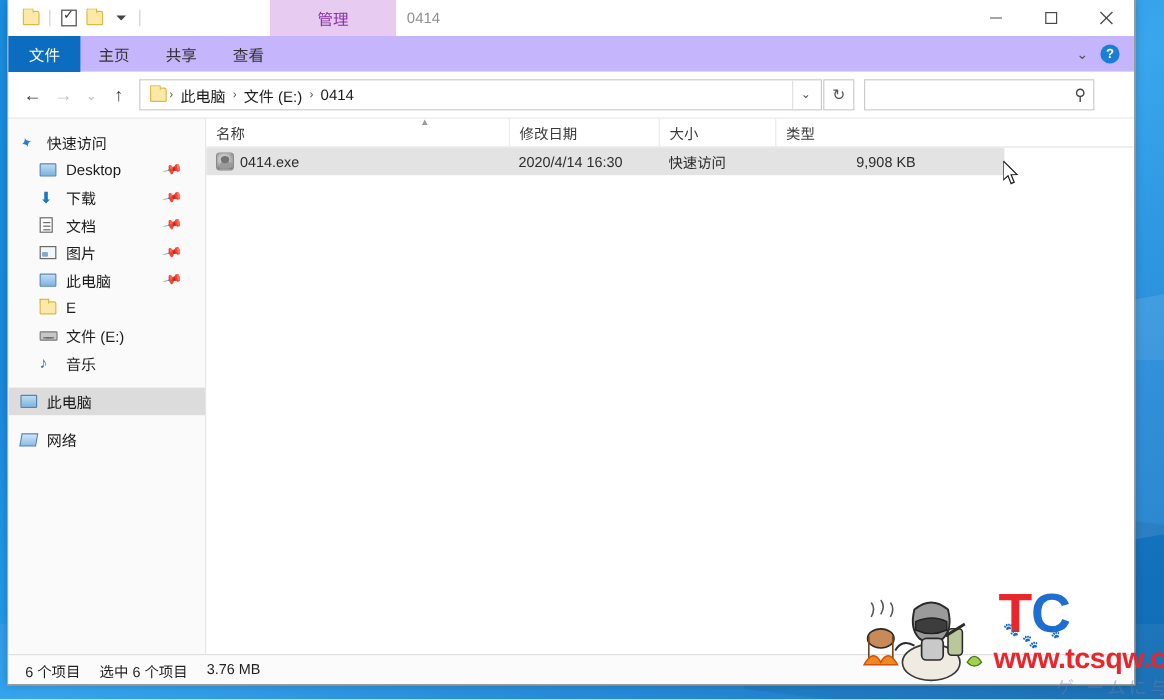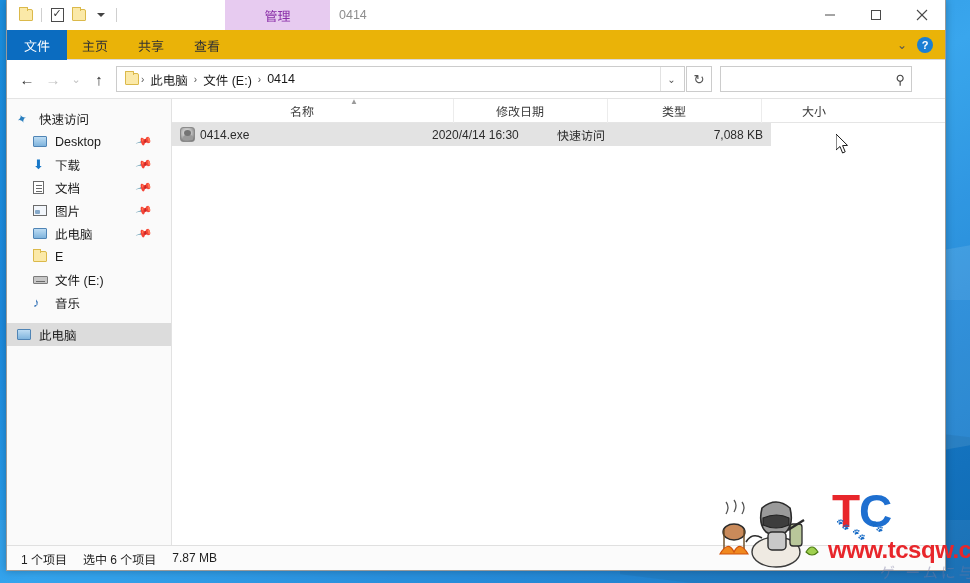--- a/index.html
+++ b/index.html
@@ -107,21 +107,21 @@
   .wincontrols { position: absolute; right: 0; top: 0; height: 30px; display: flex; }
   .wc {
     width: 46px; height: 30px;
     display: flex; align-items: center; justify-content: center;
     color: #4a4a4a;
   }
   .wc svg { display:block; }
 
   
   .tabstrip {
-    height: 30px; background: #eab308;
+    height: 30px; background: #c4b5fd;
     display: flex; align-items: stretch;
     position: relative; flex: none;
     border-bottom: 1px solid #d9d9d9;
   }
   .tab {
     display: flex; align-items: center; padding: 0 15px;
     font-size: 13px; color: #333; height: 30px;
   }
   .tab.file { background: #0b6cc0; color: #fff; padding: 0 17px; }
   .tab.ctx {
@@ -248,31 +248,31 @@
     border: 1px solid #4f84b5; transform: skewX(-10deg); position: relative;
   }
 
   
   .filelist { flex: 1; background: #fff; display: flex; flex-direction: column; min-width: 0; }
   .colheaders {
     height: 24px; display: flex; align-items: center;
     border-bottom: 1px solid #e5e5e5; background: #fff;
     font-size: 12px; color: #3b3b3b; position: relative;
   }
-  .colh { padding-left: 8px; display: flex; align-items: center; height: 24px; justify-content: center; }
-  .colh + .colh { border-left: 1px solid #ececec; margin-left: 29px; }
+  .colh { padding-left: 8px; display: flex; align-items: center; height: 24px; }
+  .colh + .colh { border-left: 1px solid #ececec; }
   .sort-arrow {
     position: absolute; left: 178px; top: 0px;
     width: 9px; height: 5px; color: #9a9a9a; font-size: 8px; line-height: 5px;
   }
   .listbody { flex: 1; position: relative; }
   .filerow {
     height: 23px; display: flex; align-items: center;
     font-size: 12px; color: #2c2c2c; background: #e3e3e3;
-    width: 599px;
+    width: 665px;
   }
   .filerow .cell { padding-left: 8px; display: flex; align-items: center; }
   .exe-ico {
     width: 15px; height: 15px; margin-right: 5px; flex: none;
     position: relative;
     background: radial-gradient(circle at 45% 38%, #e9e9e9 0%, #bdbdbd 45%, #8d8d8d 75%, #6e6e6e 100%);
     border-radius: 3px;
     border: 1px solid #8a8a8a;
   }
   .exe-ico:after {
@@ -490,57 +490,63 @@
 
         <div class="nav-item selected">
           <span class="nav-ico">
               <span class="ico-monitor"></span>
             </span>
           <span>此电脑</span>
         </div>
 
         <div class="nav-gap"></div>
 
+        <div class="nav-item">
+          <span class="nav-ico">
+              <span class="ico-net"></span>
+            </span>
+          <span>网络</span>
+        </div>
       </div>
 
       <div class="filelist">
         <div class="colheaders">
           <div class="colh" style="width:252px">
             <span>名称</span>
           </div>
           <div class="colh" style="width:125px">
             <span>修改日期</span>
           </div>
+          <div class="colh" style="width:97px">
+            <span>大小</span>
+          </div>
           <div class="colh" style="width:125px">
             <span>类型</span>
-          </div>
-          <div class="colh" style="width:97px">
-            <span>大小</span>
           </div>
           <div class="sort-arrow">▲</div>
         </div>
 
         <div class="listbody">
           <div class="filerow">
             <div class="cell" style="width:252px">
               <span class="exe-ico"></span>
               <span>0414.exe</span>
             </div>
             <div class="cell" style="width:125px">2020/4/14 16:30</div>
             <div class="cell" style="width:125px">快速访问</div>
-            <div class="cell" style="width:97px;justify-content:flex-end;padding-right:8px">7,088 KB</div>
+            <div class="cell" style="width:97px;justify-content:flex-end;padding-right:8px">9,908 KB</div>
           </div>
         </div>
       </div>
     </div>
 
     <div class="statusbar">
-      <span>1 个项目</span>
+      <span>6 个项目</span>
       <span>选中 6 个项目</span>
-      <span>7.87 MB</span>
+      <span>3.76 MB</span>
     </div>
   </div>
 
   <svg id="cursor" viewBox="0 0 14 21">
     <polygon points="0,0 0,16 4,12.5 6.6,19 9.2,17.8 6.6,11.6 11.5,11.4" fill="#fff" stroke="#1a1a1a" stroke-width="1"></polygon>
   </svg>
 
   <div id="watermark">
     <svg id="wm-char" width="120" height="80" viewBox="0 0 120 80">
       <ellipse cx="66" cy="62" rx="24" ry="15" fill="#efeae2" stroke="#3a3a3a" stroke-width="1.4"></ellipse>

